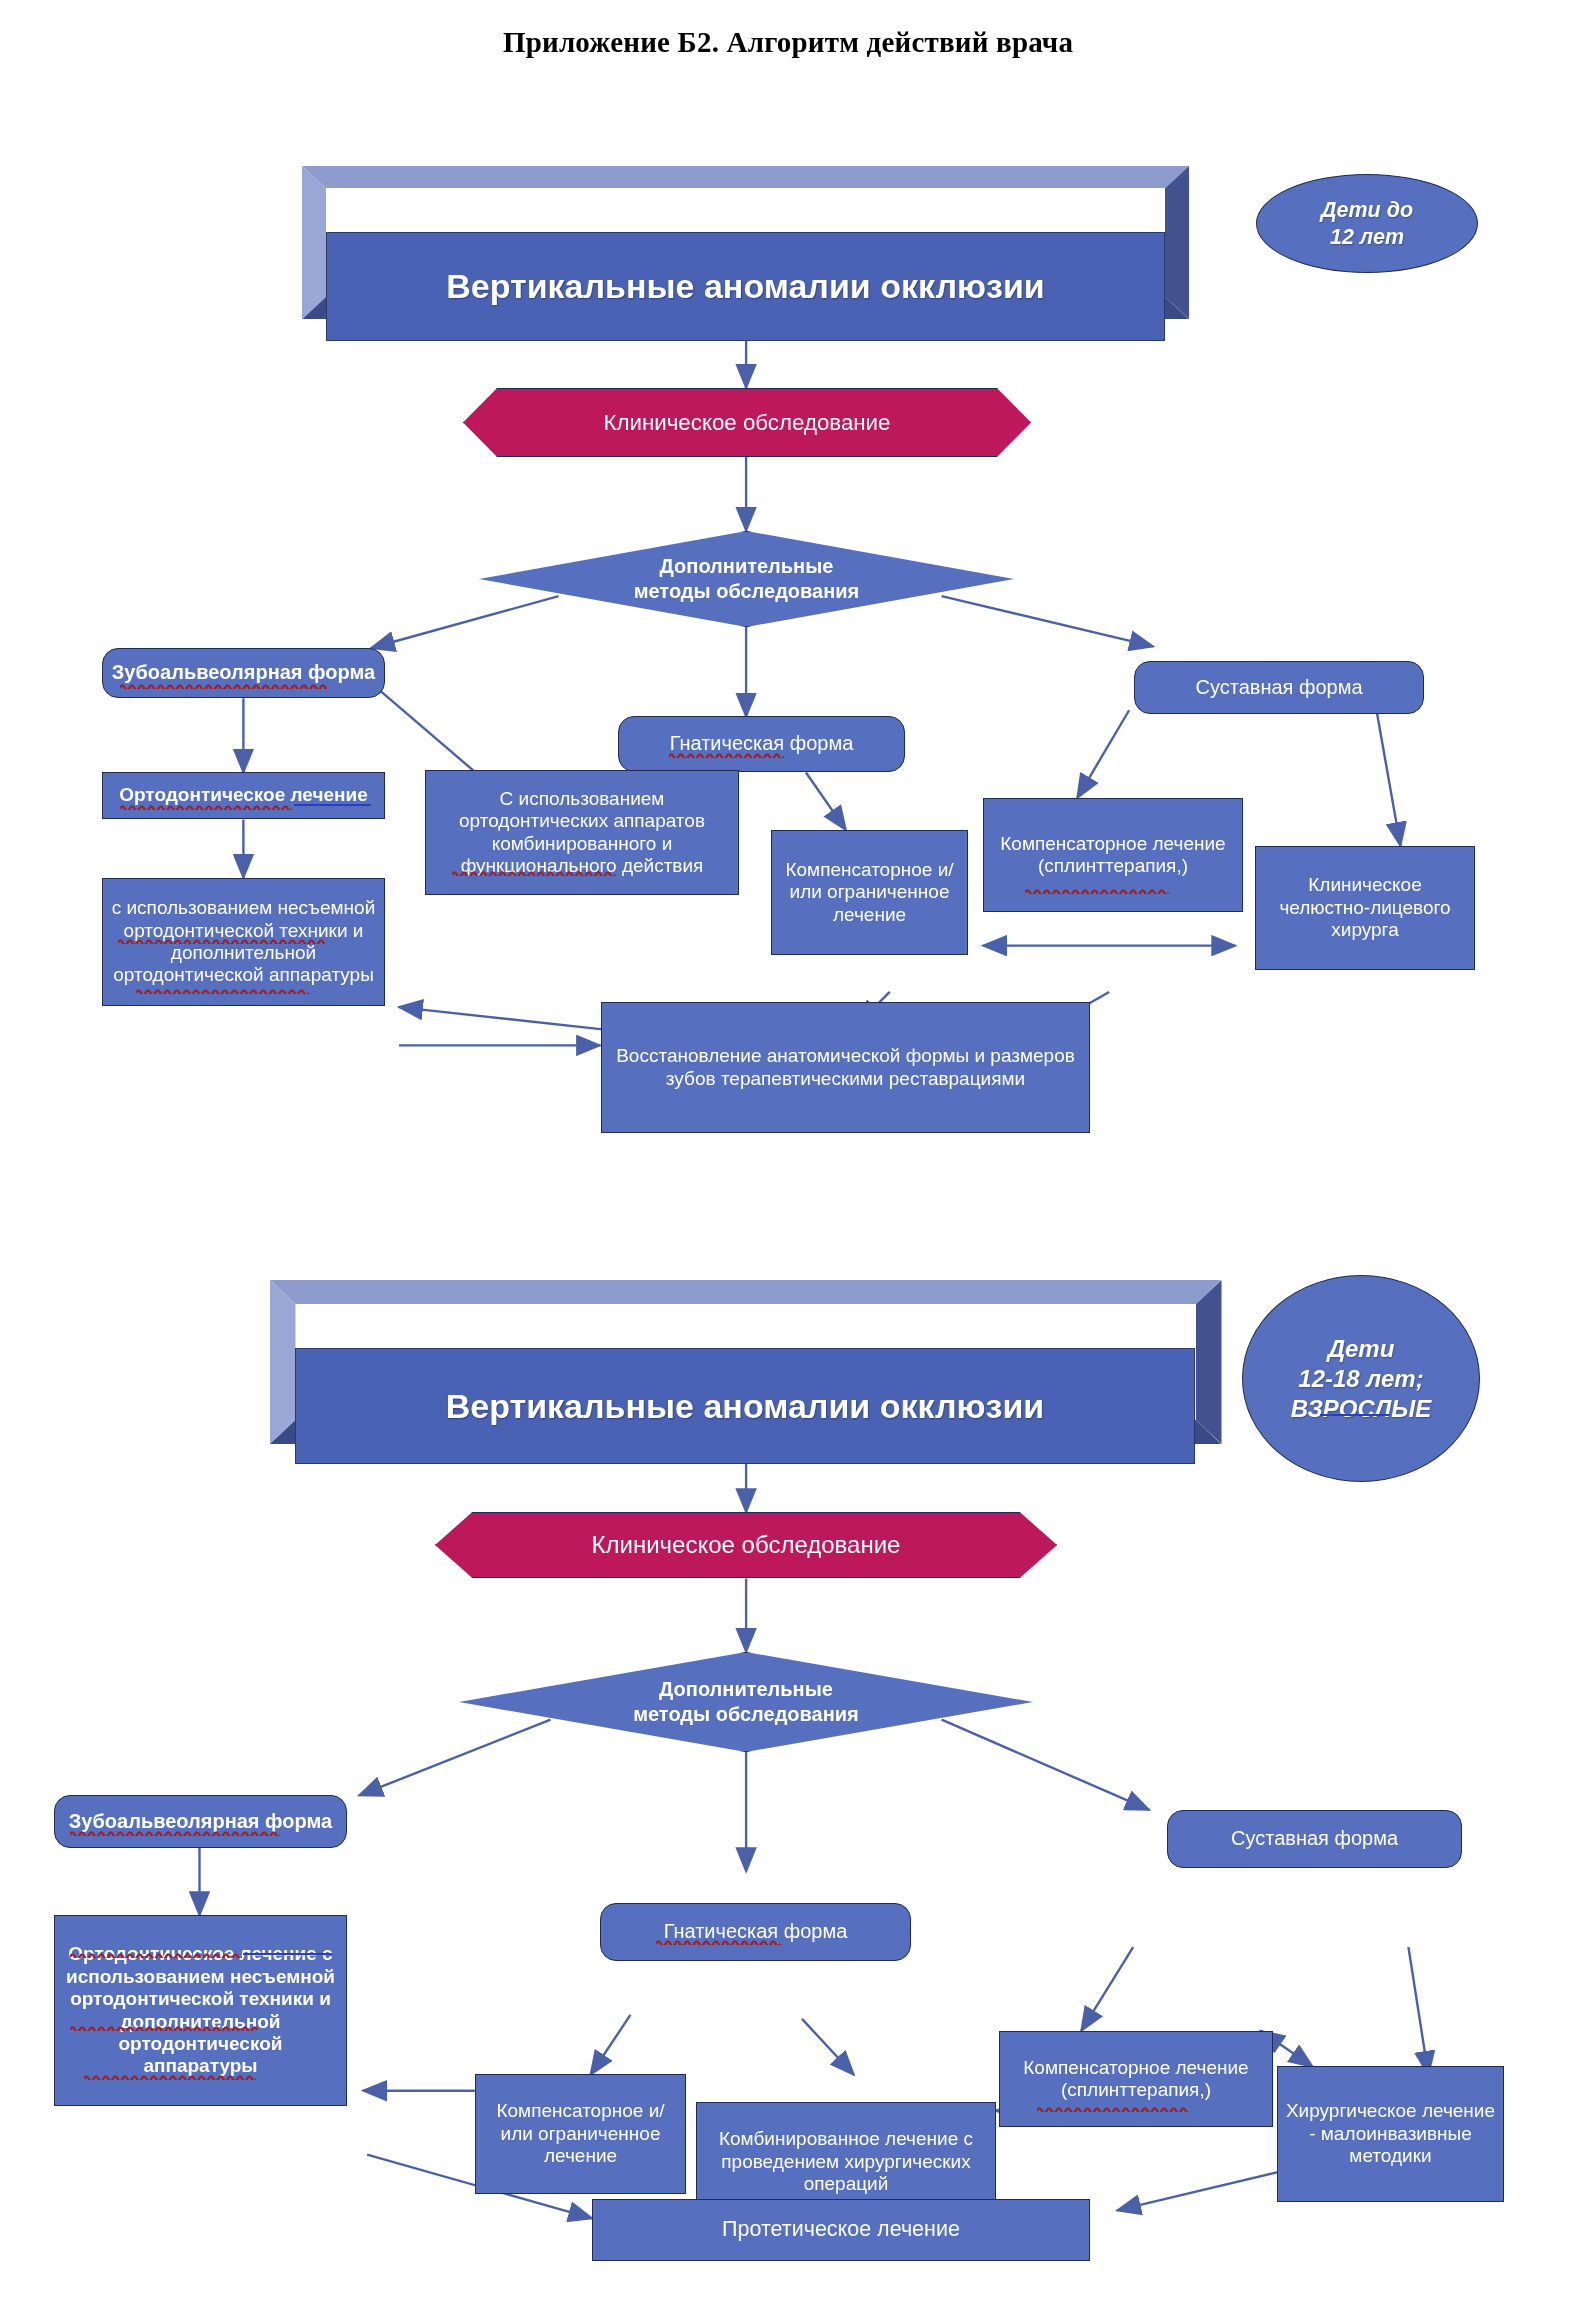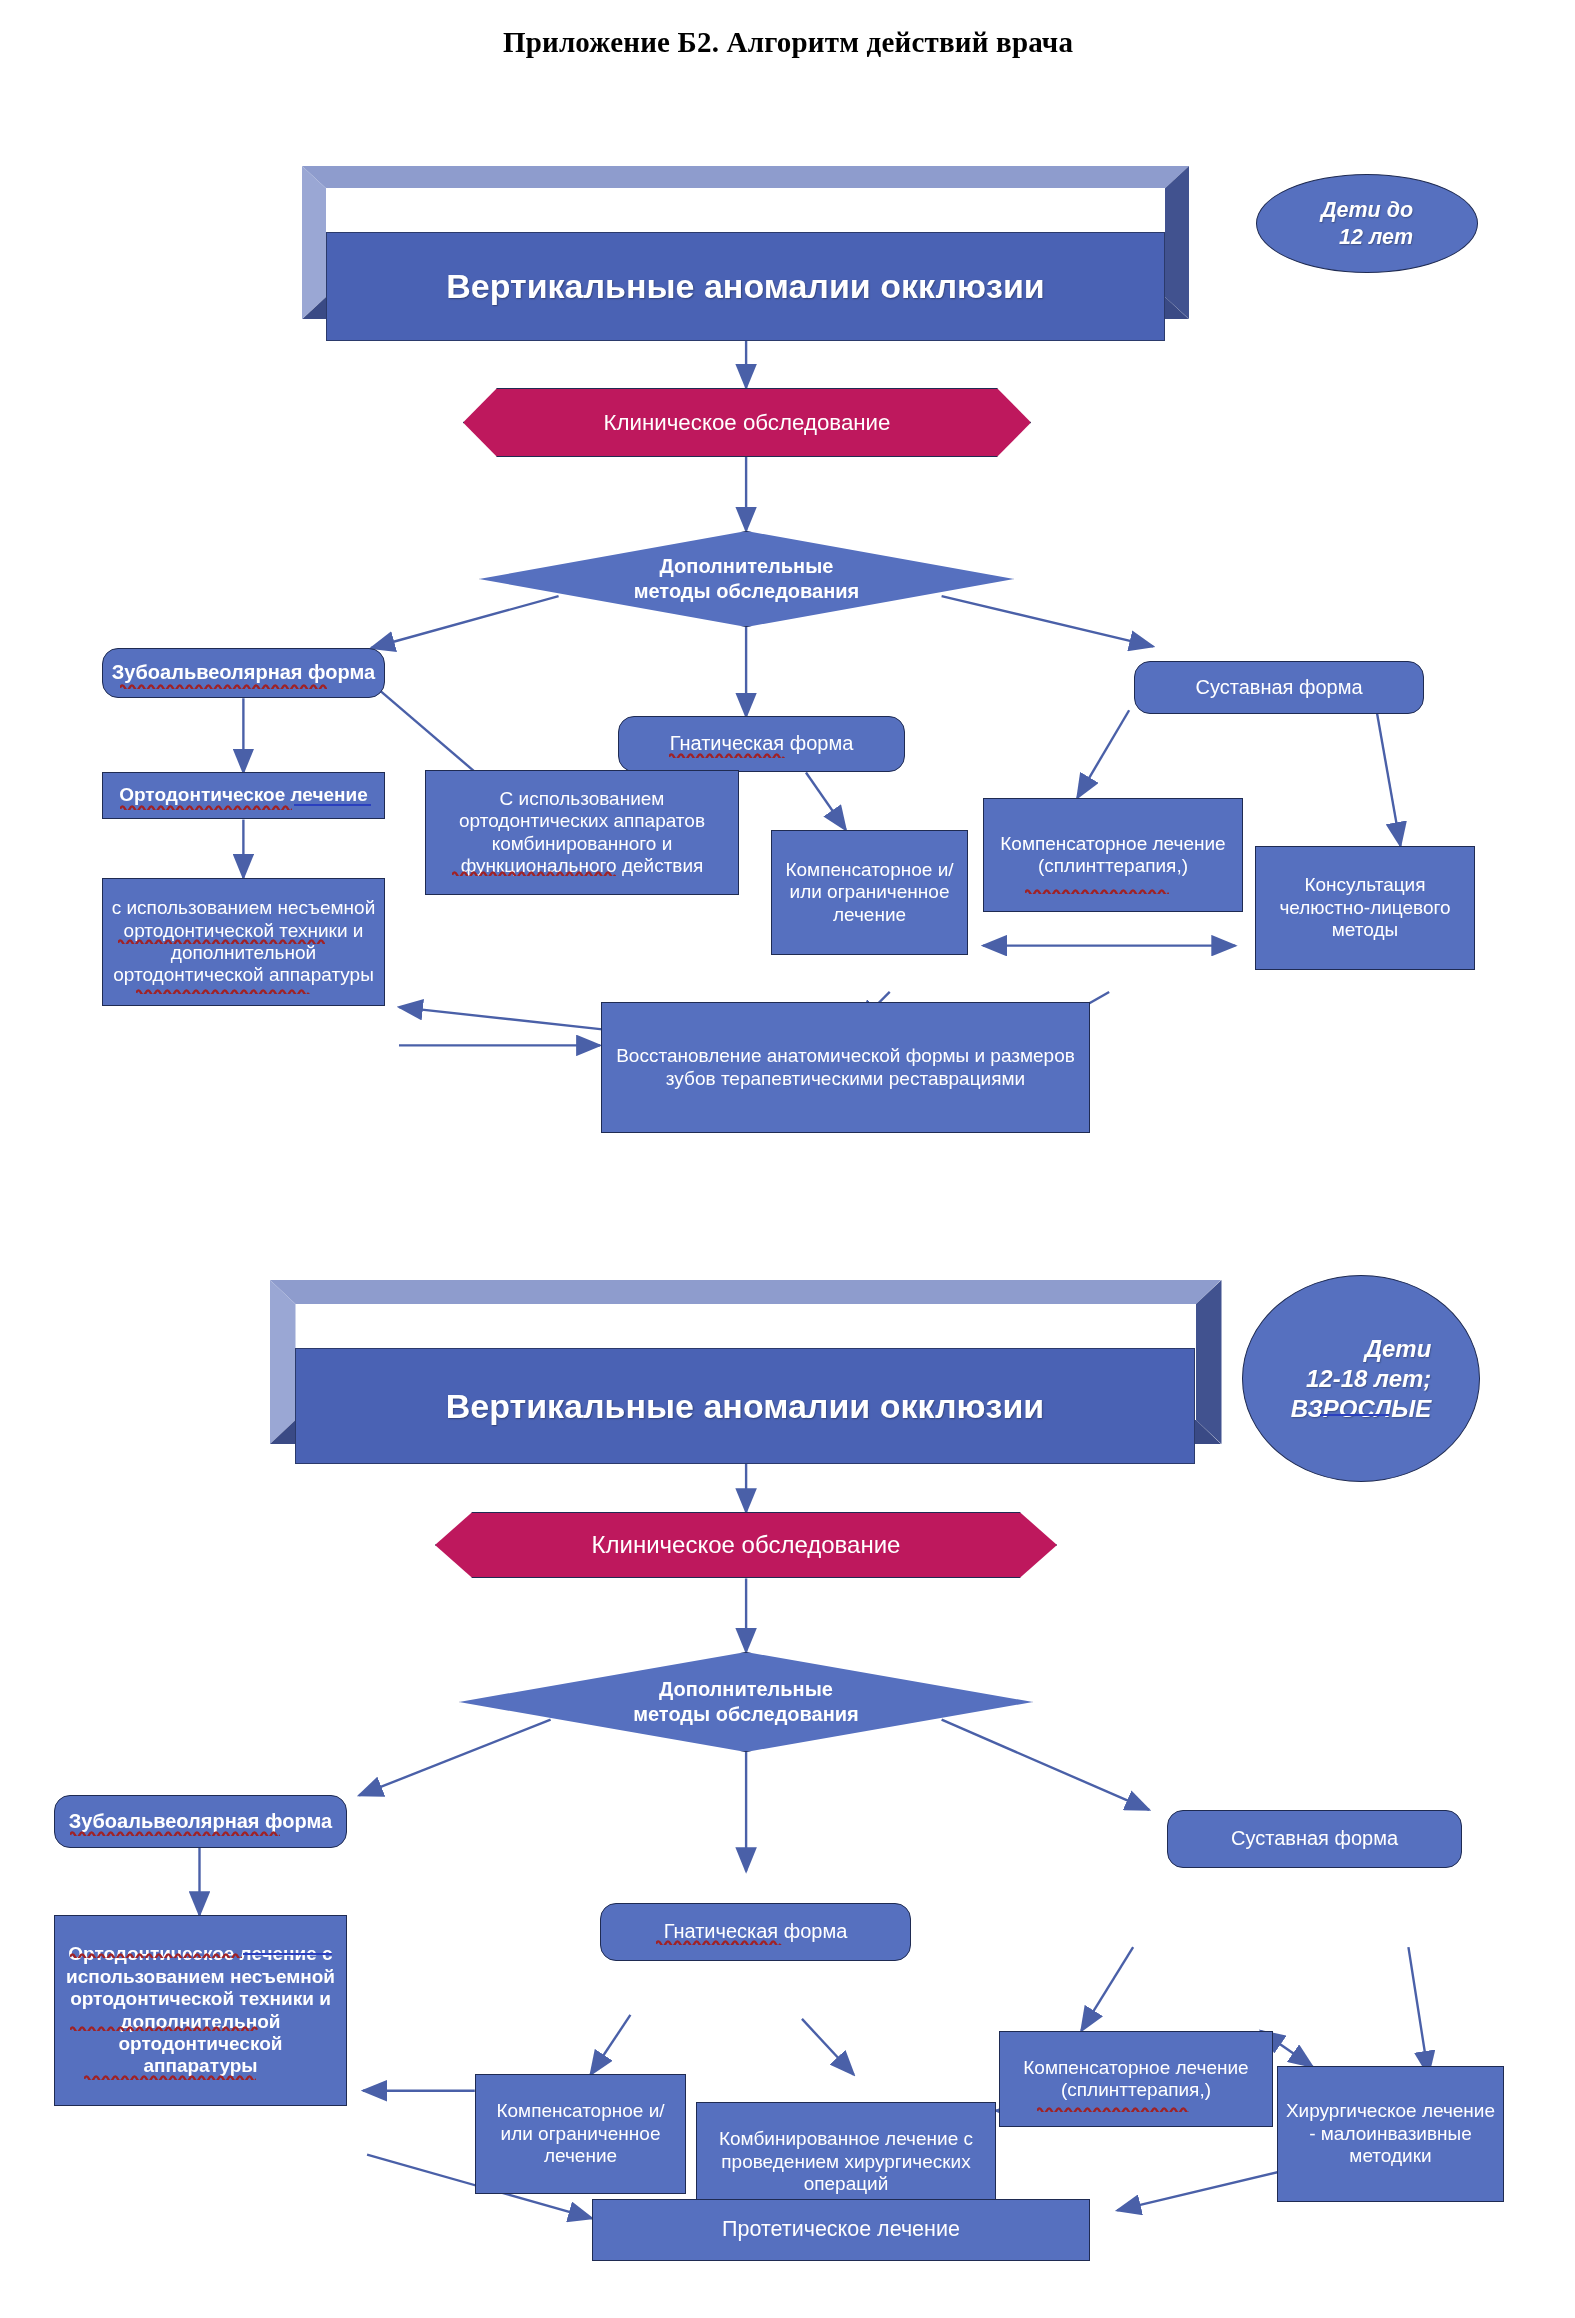--- a/index.html
+++ b/index.html
@@ -42,21 +42,21 @@
   .bv.top   {background:#8E9CCD;}
   .bv.left  {background:#9AA7D4;}
   .bv.right {background:#41528F;}
   .bv.bottom{background:#3A4A85;}
 
   
   .ellipse{
     position:absolute;box-sizing:border-box;
     background:#5670BF;border:1.6px solid #1F2B52;border-radius:50%;
     color:#FFFFFF;font-weight:bold;font-style:italic;font-size:21.5px;
-    display:flex;align-items:center;justify-content:center;text-align:right;
+    display:flex;align-items:center;justify-content:center;text-align:center;
     line-height:1.25;text-shadow:0.8px 0.8px 1.6px rgba(0,0,0,.3);
   }
 
   
   .chevron{
     position:absolute;box-sizing:border-box;background:#be185d;
     border:1.6px solid #1F2B52;
     color:#fff;font-size:22.3px;
     display:flex;align-items:center;justify-content:center;text-align:center;
     clip-path:polygon(6% 0%, 94% 0%, 100% 50%, 94% 100%, 6% 100%, 0% 50%);
@@ -221,21 +221,21 @@
 
   <div class="node small" style="left:771px;top:830px;width:197px;height:125px;">Компенсаторное и/или ограниченное лечение</div>
 
   <div class="node rounded" style="left:1134px;top:661px;width:290px;height:53px;">Суставная форма</div>
 
   <div class="node small" style="left:983px;top:798px;width:260px;height:114px;">Компенсаторное лечение (сплинттерапия,)</div>
   <svg class="squig" style="left:1025px;top:888px;width:144px;height:6.4px;" viewBox="0 0 180 8" width="144" height="6.4">
     <path d="M0,6 q3,-6 6,0 t6,0 t6,0 t6,0 t6,0 t6,0 t6,0 t6,0 t6,0 t6,0 t6,0 t6,0 t6,0 t6,0 t6,0 t6,0 t6,0 t6,0 t6,0 t6,0 t6,0 t6,0 t6,0 t6,0 t6,0 t6,0 t6,0 t6,0 t6,0 t6,0" stroke="#A02226" stroke-width="3" fill="none"></path>
   </svg>
 
-  <div class="node small" style="left:1255px;top:846px;width:220px;height:124px;">Консультация челюстно-лицевого методы</div>
+  <div class="node small" style="left:1255px;top:846px;width:220px;height:124px;">Клиническое челюстно-лицевого хирурга</div>
 
   <div class="node small" style="left:601px;top:1002px;width:489px;height:131px;">Восстановление анатомической формы и размеров зубов терапевтическими реставрациями</div>
 
   <div class="banner-frame" style="left:270px;top:1280px;width:951px;height:164px;">
     <div class="bv top" style="left:0;top:0;width:951px;height:24px;
          clip-path:polygon(0 0,951px 0,926px 24px,25.5px 24px);"></div>
     <div class="bv left" style="left:0;top:0;width:25.5px;height:164px;
          clip-path:polygon(0 0,25.5px 24px,25.5px 140px,0 164px);"></div>
     <div class="bv right" style="left:926px;top:0;width:25.5px;height:164px;
          clip-path:polygon(25.5px 0,25.5px 164px,0 140px,0 24px);"></div>

